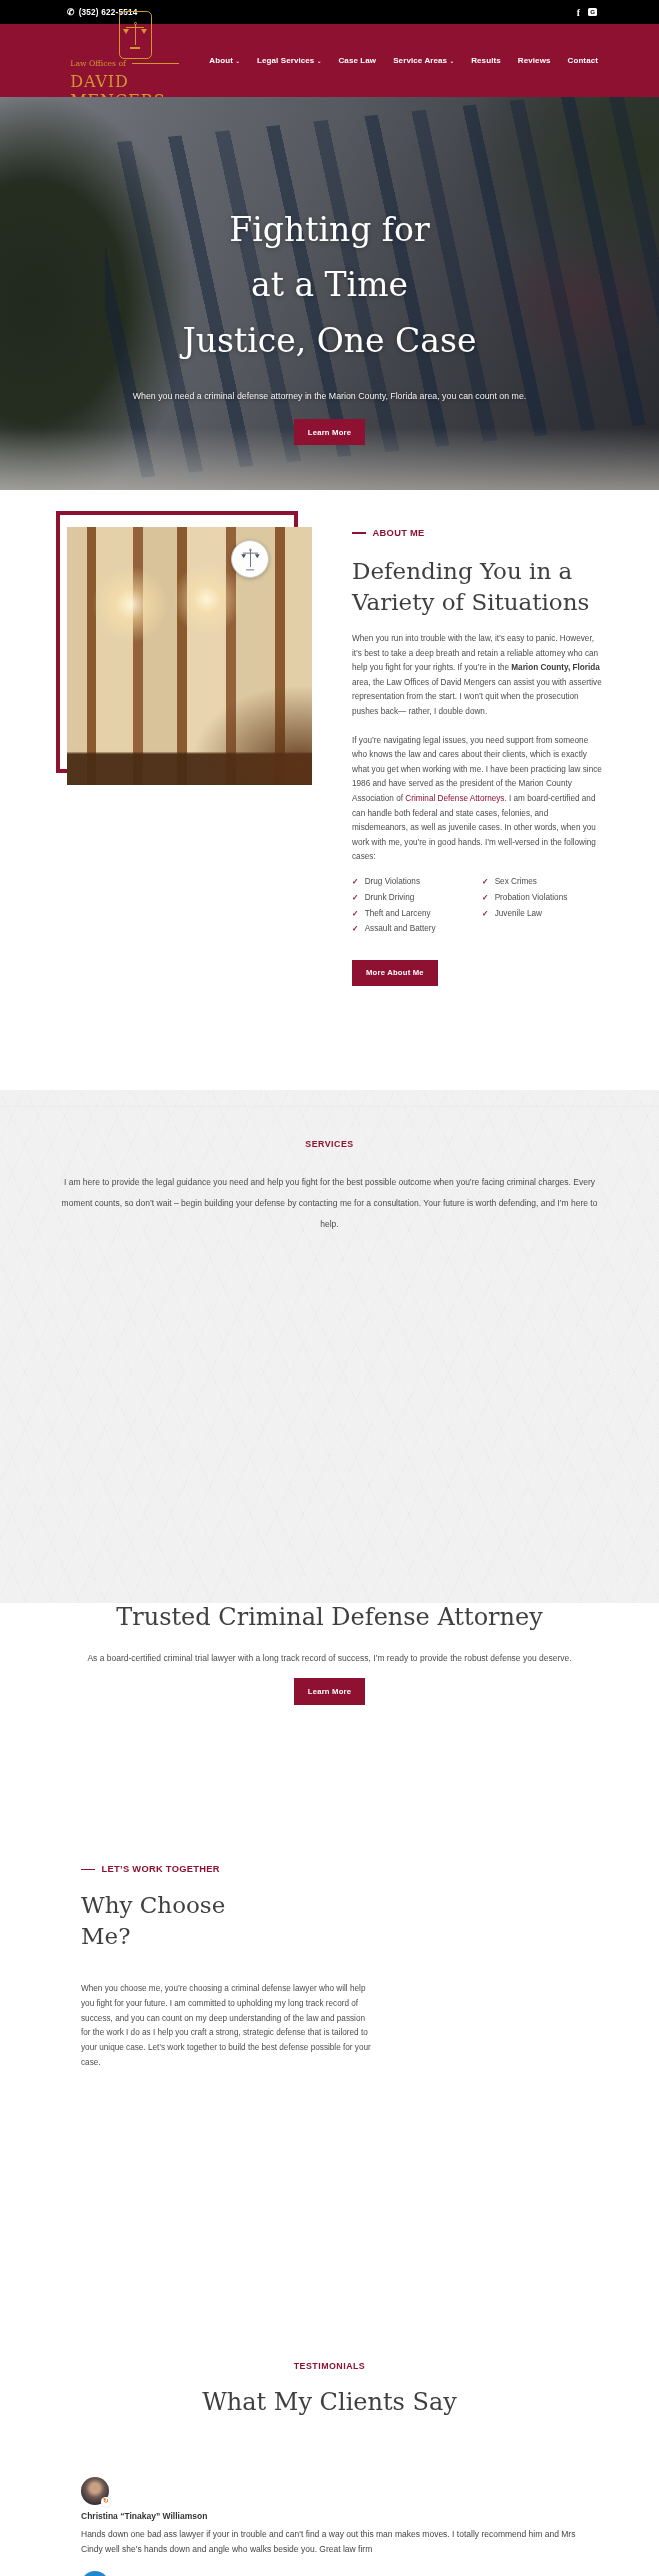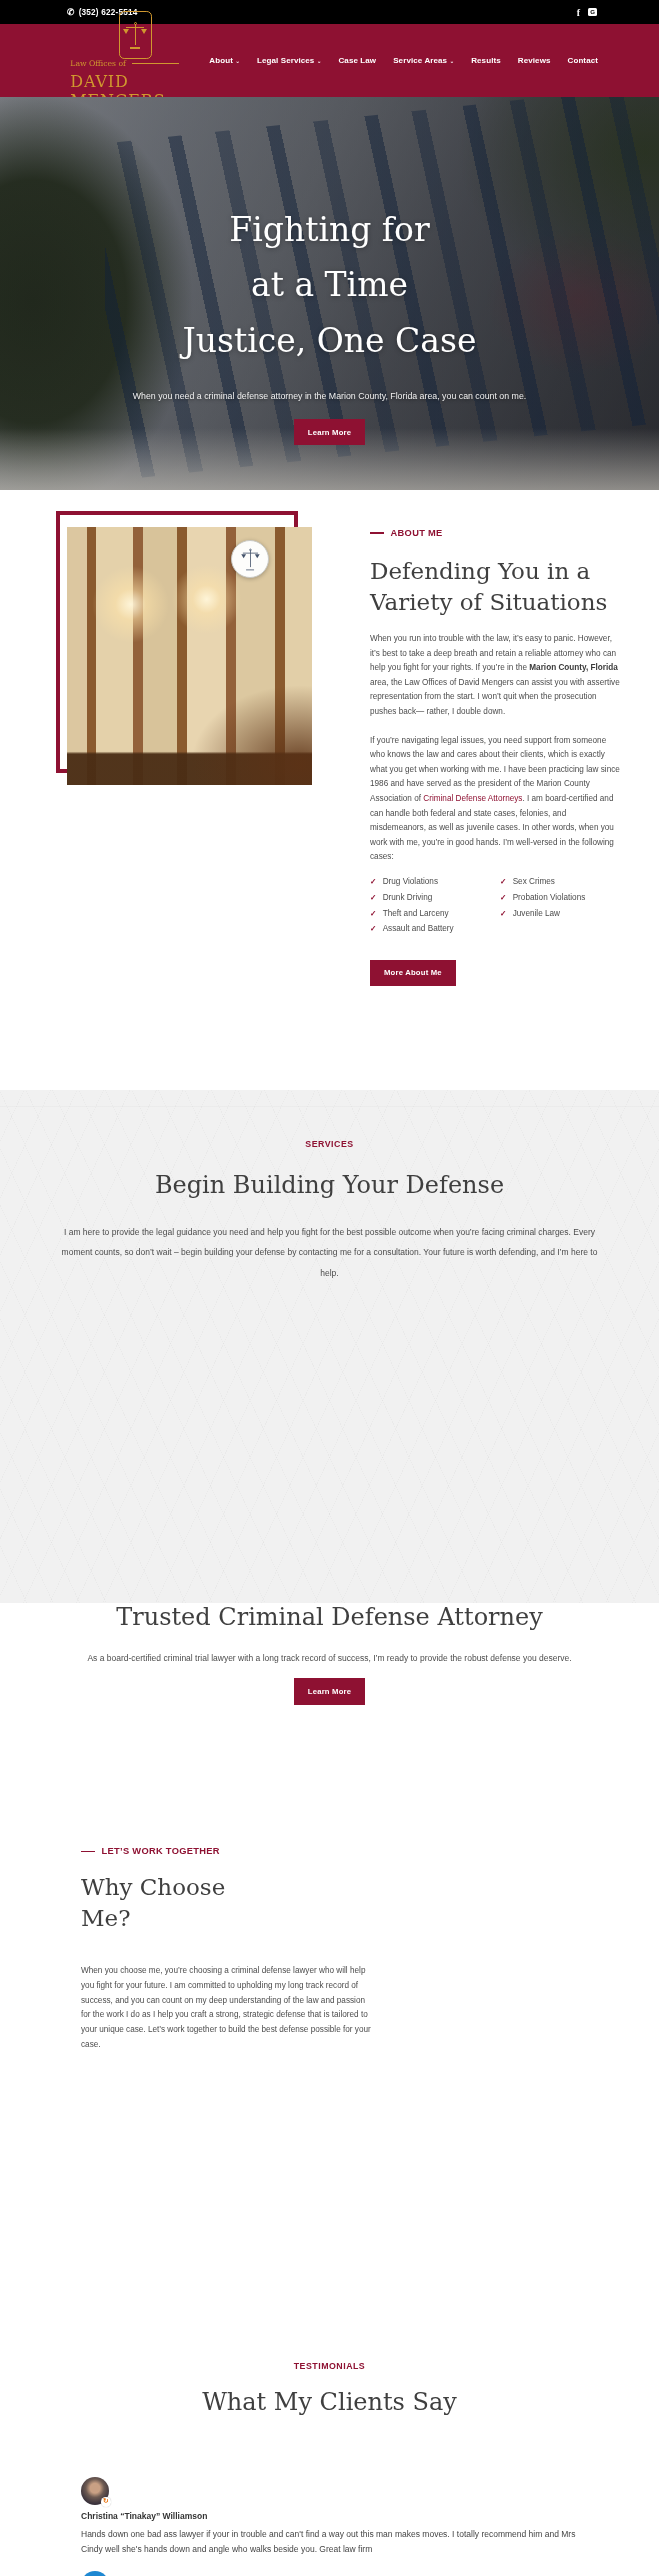--- a/index.html
+++ b/index.html
@@ -70,21 +70,21 @@
   .about-photo{position:absolute;left:67px;top:37px;width:245px;height:258px;
     background:
       radial-gradient(circle at 26% 30%, rgba(255,246,218,.95) 0%, rgba(255,228,170,.55) 6%, rgba(120,80,40,0) 15%),
       radial-gradient(circle at 57% 28%, rgba(255,246,218,.95) 0%, rgba(255,228,170,.5) 6%, rgba(120,80,40,0) 15%),
       radial-gradient(ellipse 155px 113px at 95% 92%, rgba(92,50,22,.9) 0%, rgba(92,50,22,0) 70%),
       linear-gradient(to top, rgba(73,44,20,.95) 0 12%, rgba(73,44,20,0) 13%),
       linear-gradient(90deg,#dcc7a0 0 8%,#8a5a2e 8% 12%,#e4d1aa 12% 27%,#93613a 27% 31%,#d8c39a 31% 45%,#8a5a2e 45% 49%,#e8d5b0 49% 65%,#93613a 65% 69%,#dcc8a0 69% 85%,#8a5a2e 85% 89%,#e2cfa8 89% 100%);}
   .about-badge{position:absolute;left:231px;top:50px;width:38px;height:38px;border-radius:50%;background:#fdfdfb;border:0.5px solid #c9c9c4;box-shadow:0 1px 4.1px rgba(0,0,0,.25);display:flex;align-items:center;justify-content:center;z-index:3;}
   .badge-scales{transform:scale(.8);} .badge-scales .post,.badge-scales .beam,.badge-scales .base{background:#44536b!important;}
   .badge-scales .pan{border-top-color:#44536b!important;} .badge-scales .top{border-color:#44536b!important;}
-  .about-right{position:absolute;left:370px;top:38px;width:253px;}
+  .about-right{position:absolute;left:352px;top:38px;width:253px;}
   .sec-label{display:flex;align-items:center;gap:6.2px;color:var(--maroon);font-size:9.3px;font-weight:bold;letter-spacing:0.3px;}
   .sec-label .dash{width:14.4px;height:1.5px;background:var(--maroon);}
   .about-right h2{font-size:23px;line-height:1.36;color:var(--ink);margin-top:17.5px;font-weight:500;}
   .about-right p{font-size:8.2px;color:var(--body);line-height:1.78;margin-top:14px;}
   .about-right b{color:#3a3a3a;}
   .inline-link{color:var(--maroon);cursor:pointer;}
   .checklist{display:flex;margin-top:12.4px;}
   .checklist ul{list-style:none;}
   .checklist ul:first-child{width:130px;} 
   .checklist li{font-size:8.2px;color:var(--body);margin-bottom:6.7px;display:flex;gap:6.2px;align-items:baseline;}
@@ -103,21 +103,21 @@
   .services p{width:547px;margin:23px auto 0;font-size:8.5px;color:var(--body);line-height:2.45;}
 
   
   .trusted{height:232px;text-align:center;background:#fff;}
   .trusted h2{font-size:24px;color:var(--ink);font-weight:500;}
   .trusted p{font-size:8.5px;color:var(--body);margin-top:21.6px;}
   .trusted .btn{margin-top:15.5px;}
 
   
   .why{height:505px;background:#fff;padding-top:11.3px;}
-  .why-inner{width:497px;margin:0 auto;}
+  .why-inner{width:497px;margin:18px auto;}
   .why h2{font-size:23px;line-height:1.36;color:var(--ink);margin-top:15.5px;font-weight:500;}
   .why p{width:295px;font-size:8.2px;color:var(--body);line-height:1.79;margin-top:30px;}
 
   
   .testimonials{height:974px;background:#fff;padding-top:20.6px;text-align:center;}
   .testimonials h2{font-size:24px;color:var(--ink);margin-top:17.5px;font-weight:500;}
   .review-list{width:497px;margin:61px auto 0;text-align:left;}
   .review{margin-bottom:14.4px;}
   .avatar{width:28px;height:28px;border-radius:50%;position:relative;display:flex;align-items:center;justify-content:center;color:#fff;font-size:13.4px;}
   .gbadge{position:absolute;right:-1.5px;bottom:-1.5px;width:9.3px;height:9.3px;border-radius:50%;background:#fff;color:#e8710a;font-size:6.7px;font-weight:bold;line-height:8.8px;text-align:center;box-shadow:0 0 1px rgba(0,0,0,.3);}
@@ -236,21 +236,20 @@
             <span>Juvenile Law</span>
           </li>
       </ul>
     </div>
     <a class="btn">More About Me</a>
   </div>
 </div>
 
 <div class="services">
   <div class="center-label">SERVICES</div>
-  <h2 class="serif">Begin Building Your Defense</h2>
   <p>I am here to provide the legal guidance you need and help you fight for the best possible outcome when you’re facing criminal charges. Every moment counts, so don’t wait – begin building your defense by contacting me for a consultation. Your future is worth defending, and I’m here to help.</p>
 </div>
 
 <div class="trusted">
   <h2 class="serif">Trusted Criminal Defense Attorney</h2>
   <p>As a board-certified criminal trial lawyer with a long track record of success, I’m ready to provide the robust defense you deserve.</p>
   <a class="btn">Learn More</a>
 </div>
 
 <div class="why">

